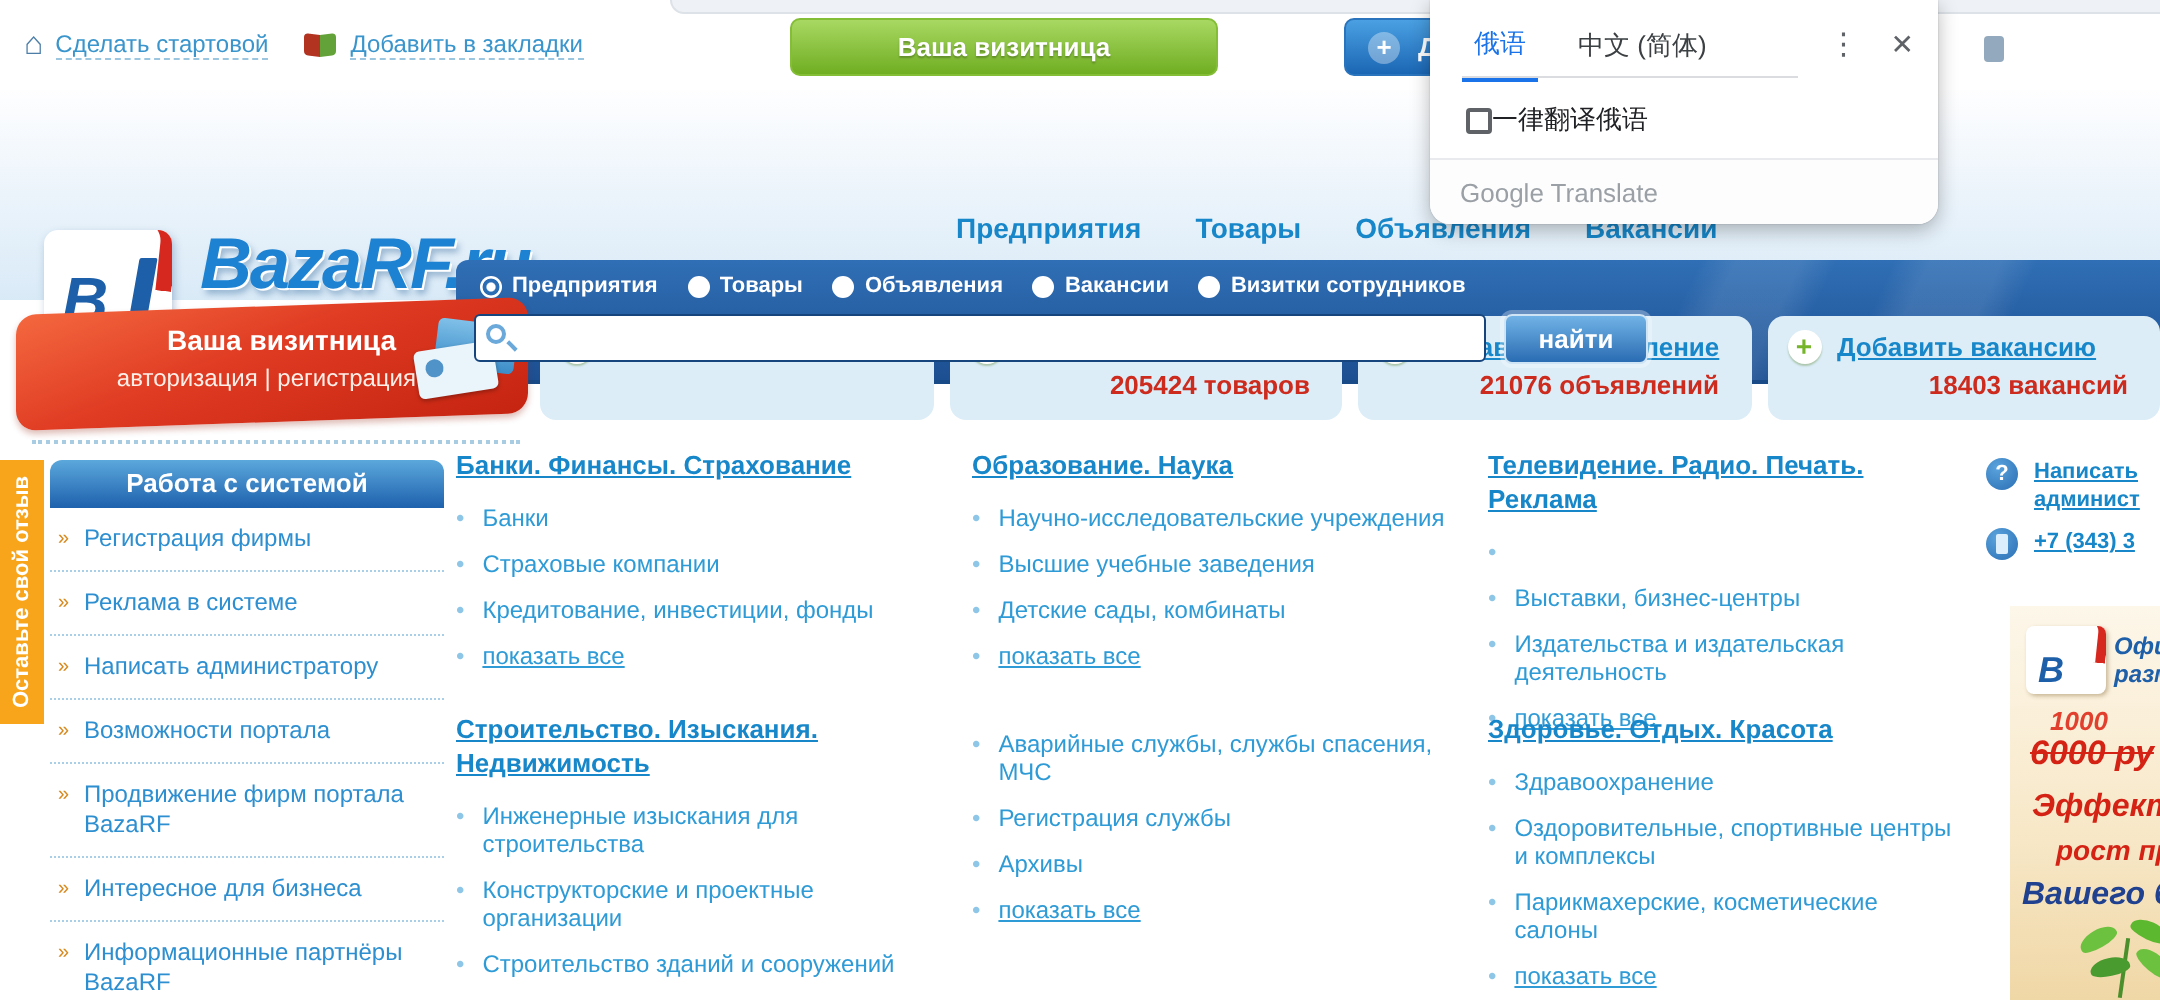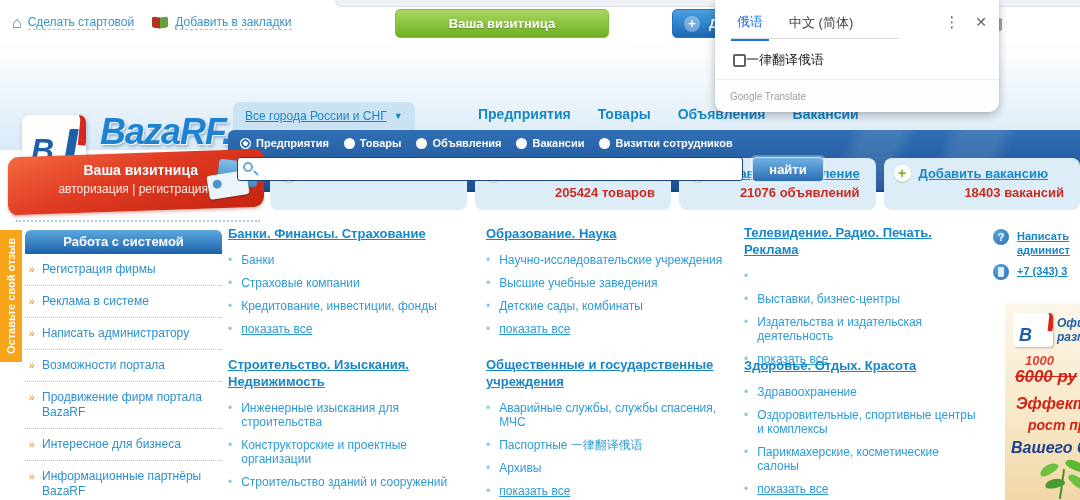--- a/index.html
+++ b/index.html
@@ -30,36 +30,36 @@
   .btn-blue { position:absolute; left:672px; top:9px; width:196px; height:29px;
     border-radius:5px; background:linear-gradient(#4aa0e2,#1b66b4); border:1px solid #2a74bd;
     color:#fff; font-weight:bold; font-size:13px; display:flex; align-items:center; gap:9px;
     padding-left:11px; cursor:pointer; }
   .plus-circle { width:16px; height:16px; border-radius:50%; background:rgba(255,255,255,.35);
     font-size:13px; line-height:15px; text-align:center; flex:none; }
   .tb-right { position:absolute; left:952px; top:18px; display:flex; gap:13px; align-items:center;flex-direction:column; }
   .cab-icon { width:10px; height:13px; background:#93a9bd; border-radius:2px; flex:none; }
 
   
-  .gt-popup { position:absolute; left:715px; top:0; width:284px; height:112px; background:#fff;
+  .gt-popup { position:absolute; left:715px; top:0; width:254px; height:112px; background:#fff;
     border-radius:0 0 10px 10px; box-shadow:0 3px 10px rgba(0,0,0,.28), 0 0 1px rgba(0,0,0,.2);
     z-index:60;text-align:center; }
   .gt-tabs { display:flex; align-items:center; height:40px; padding:4px 12px 0 16px; position:relative; }
   .gt-tabline { position:absolute; left:16px; top:38px; width:168px; height:1px; background:#dadce0; }
   .gt-tab { font-size:13px; padding:9px 6px 8px; cursor:pointer; }
   .gt-tab.active { color:#1a73e8; border-bottom:2px solid #1a73e8; position:relative; z-index:2; }
   .gt-tab.inactive { color:#3c4043; margin-left:14px; }
   .gt-dots { margin-left:auto; color:#5f6368; font-size:15px; cursor:pointer; padding:0 4px; }
   .gt-close { color:#5f6368; font-size:14px; margin-left:12px; cursor:pointer; }
   .gt-check { display:flex; align-items:center; gap:0; padding:11px 0 0 18px; }
   .gt-box { width:13px; height:13px; border:2px solid #5f6368; border-radius:2px; cursor:pointer; flex:none; }
   .gt-check-label { font-size:13px; color:#202124; }
   .gt-footer { position:absolute; left:0; right:0; bottom:0; height:33px; border-top:1px solid #e8eaed;
     border-radius:0 0 10px 10px; display:flex; align-items:center; padding-left:15px;
-    color:#9aa0a6; font-size:10px; background:#fdfdfd; }
+    color:#9aa0a6; font-size:13px; background:#fdfdfd; }
 
   
   .header { position:absolute; left:0; top:45px; width:1080px; height:105px;
     background:linear-gradient(#fefeff,#d9eaf7); }
   .logo-emblem { position:absolute; left:22px; top:70px; width:64px; height:56px; background:#fff;
     border-radius:7px; box-shadow:1px 2px 4px rgba(50,90,140,.35); overflow:hidden; }
   .logo-emblem::before { content:""; position:absolute; left:6px; top:-14px; width:52px; height:34px;
     border:8px solid #d6281e; border-bottom:none; border-left:none; border-radius:0 18px 0 0;
     transform:rotate(6deg); }
   .logo-emblem .em-letter { position:absolute; left:9px; bottom:2px; font-size:32px; font-weight:bold;
@@ -221,24 +221,20 @@
   </div>
 </div>
 
 <div class="header">
   <div class="logo-emblem">
     <span class="em-letter">В</span>
   </div>
   <div class="logo-title">BazaRF.ru</div>
   <div class="logo-sub">Российский бизнес-портал</div>
 
-  <div class="cities-tab">
-    <span class="ct-label">Все города России и СНГ</span>
-    <span class="ct-arrow">▼</span>
-  </div>
 
   <div class="nav">
     <a>Предприятия</a>
     <a>Товары</a>
     <a>Объявления</a>
     <a>Вакансии</a>
   </div>
 
   <div class="bluebar">
     <div class="radio-row">
@@ -436,28 +432,27 @@
         <span class="blt">•</span>
         <a>Строительство зданий и сооружений</a>
       </div>
     <div class="cat-item">
         <span class="blt">•</span>
         <a class="more">показать все</a>
       </div>
   </div>
 
   <div class="cat">
-    <a class="cat-title">Общественные и государственные учреждения</a>
     <div class="cat-item">
         <span class="blt">•</span>
         <a>Аварийные службы, службы спасения, МЧС</a>
       </div>
     <div class="cat-item">
         <span class="blt">•</span>
-        <a>Паспортные 一律翻译俄语</a>
+        <a>Регистрация службы</a>
       </div>
     <div class="cat-item">
         <span class="blt">•</span>
         <a>Архивы</a>
       </div>
     <div class="cat-item">
         <span class="blt">•</span>
         <a class="more">показать все</a>
       </div>
   </div>

